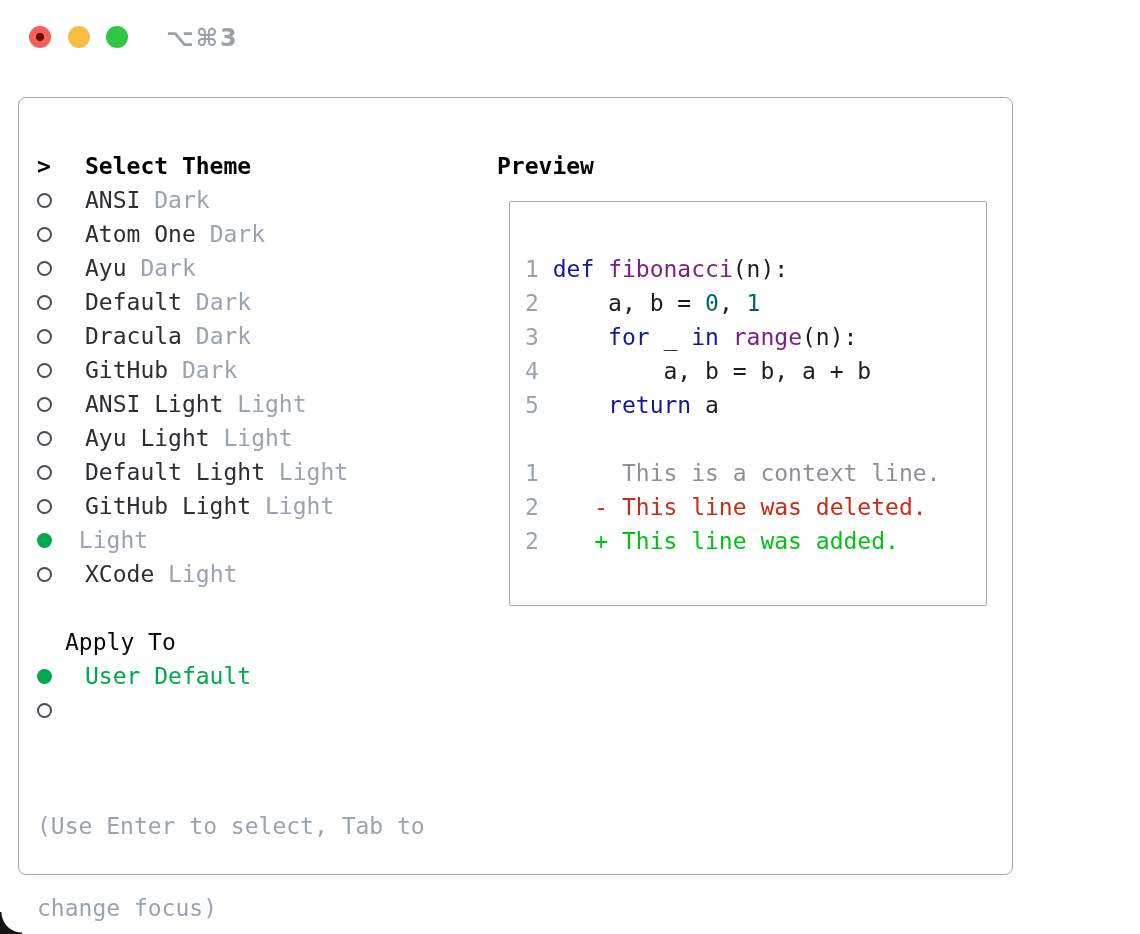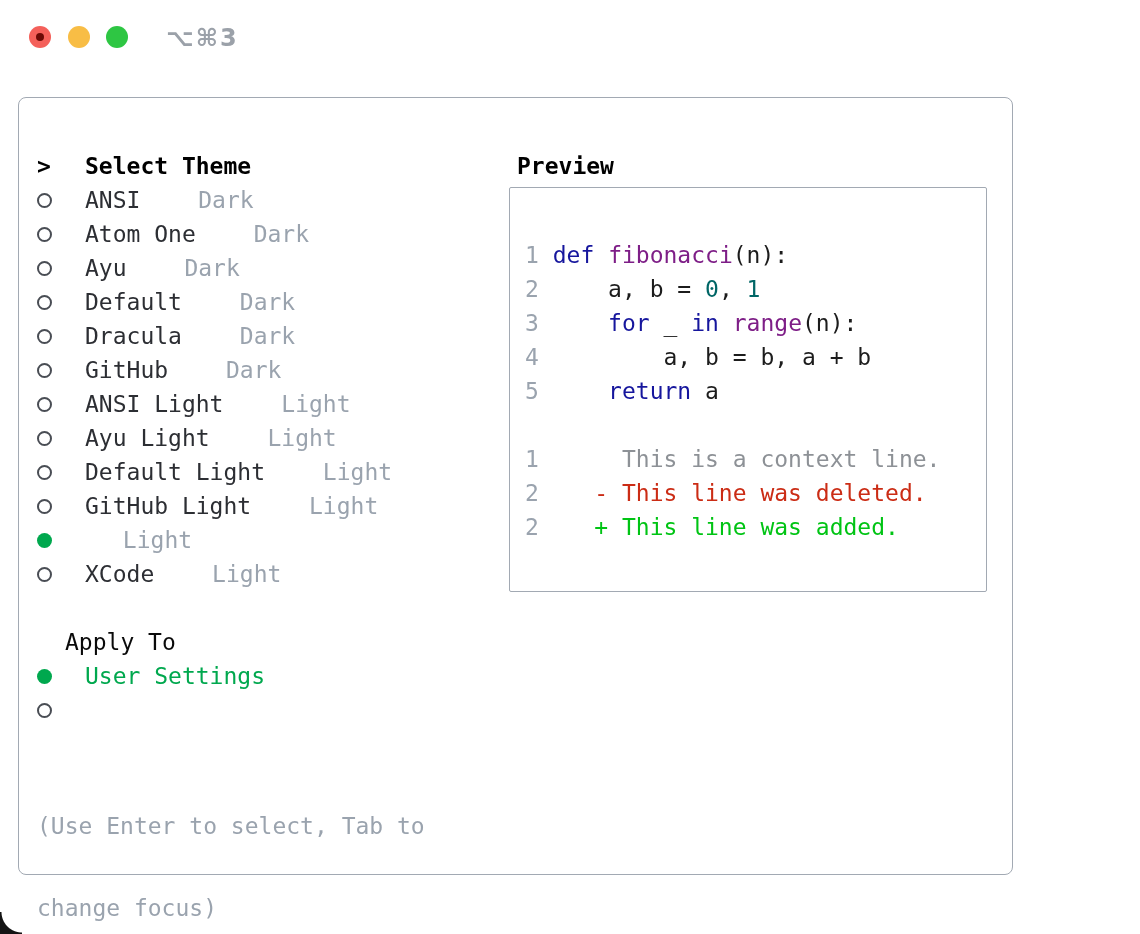--- a/index.html
+++ b/index.html
@@ -24,29 +24,29 @@
   .left-col { position:absolute; left:18px; top:51px; }
   .row { display:flex; align-items:center; height:34px;
          font:400 23px/34px "DejaVu Sans Mono", monospace; white-space:pre; }
   .marker-box { width:28px; display:flex; align-items:center; flex:none; }
   .chev { font-weight:700; color:#000; font-size:23px; }
   .ring { width:15px; height:15px; border-radius:50%; border:2px solid #494d54; }
   .dot-sel { width:15px; height:15px; border-radius:50%; background:var(--green); }
   .hdr .lbl { font-weight:700; color:#000; }
   .lbl { color:#2c2e33;margin-left:20px; }
   .lbl.sel { color:var(--green); }
-  .variant { color:var(--slate);margin-left:44px; }
+  .variant { color:var(--slate); }
   .spacer { height:34px; }
   .apply-hdr { color:#0a0a0a; }
   .hint { font:400 23px/34px "DejaVu Sans Mono", monospace; color:var(--slate); white-space:pre;margin-top:48px; }
 
   
-  .preview-heading { position:absolute; left:498px; top:51px;
+  .preview-heading { position:absolute; left:478px; top:51px;
                      font:700 23px/34px "DejaVu Sans Mono", monospace; color:#000;text-align:center; }
-  .code-box { position:absolute; left:490px; top:89px; width:478px; height:405px;
+  .code-box { position:absolute; left:490px; top:103px; width:478px; height:405px;
               border:1.5px solid var(--border); border-radius:2px; background:#fff; }
   .code { margin:50px 0 0 15px; font:400 23px/34px "DejaVu Sans Mono", monospace; white-space:pre; }
   .code .line { height:34px; }
   .ln  { color:var(--slate); }
   .kw  { color:var(--kw); }
   .fn  { color:var(--fn); }
   .lit { color:var(--lit); }
   .pl  { color:#1c1c1c; }
   .ctx { color:var(--ctx); }
   .del { color:var(--del); }
@@ -90,21 +90,21 @@
       </div>
 
     <div class="spacer"></div>
 
     <div class="row">
       <span class="marker-box"></span>
       <span class="apply-hdr">Apply To</span>
     </div>
 
     <div>
-        <div class="row"><span class="marker-box"><span class="dot-sel"></span></span><span class="lbl sel">User Settings</span></div>
+        <div class="row"><span class="marker-box"><span class="dot-sel"></span></span><span class="lbl sel">User Default</span></div>
         <div class="row"><span class="marker-box"><span class="ring"></span></span></div>
       </div>
 
     <div class="spacer"></div>
 
     <div class="hint">(Use Enter to select, Tab to</div>
     <div class="hint">change focus)</div>
   </div>
 
   <div class="preview-heading">Preview</div>

